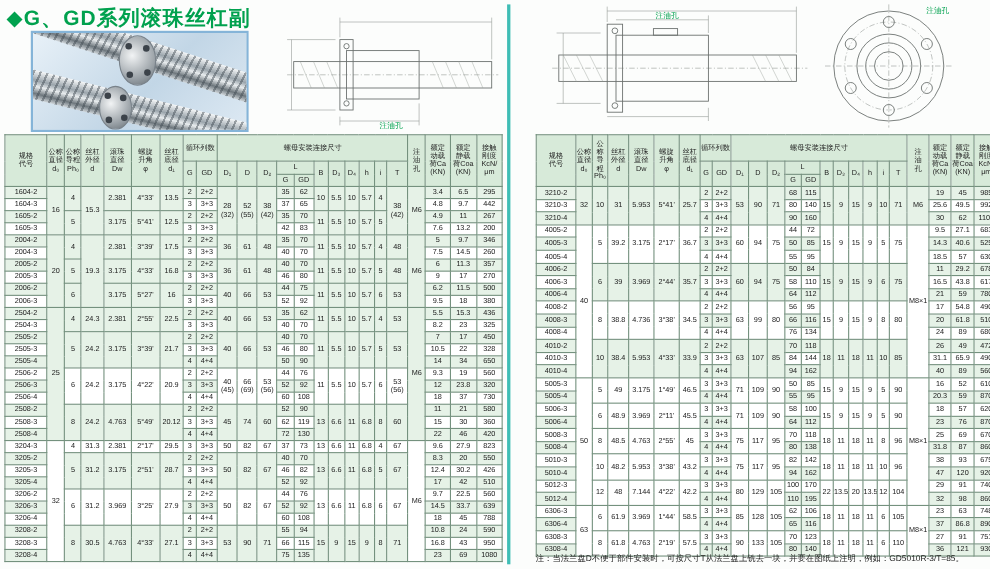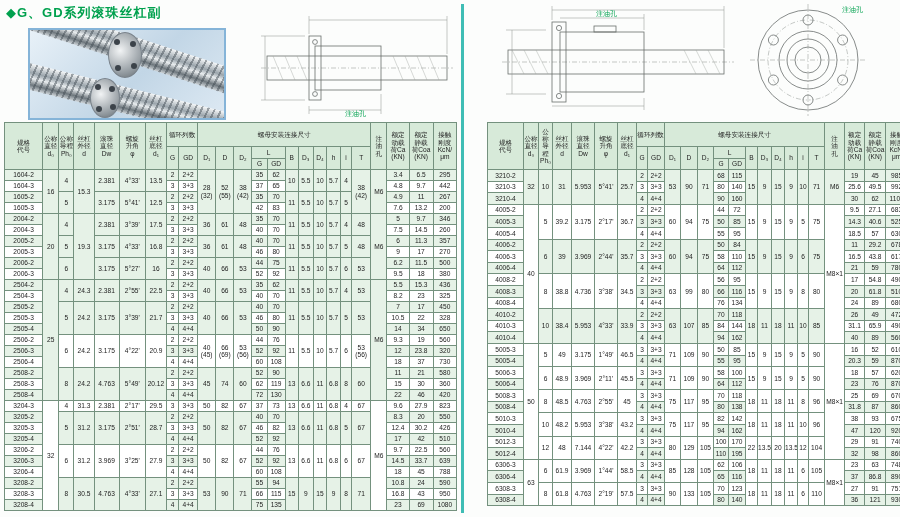--- a/index.html
+++ b/index.html
@@ -1,21 +1,21 @@
 <!DOCTYPE html>
 <html><head>
 <meta charset="utf-8">
 <style>
   * { margin:0; padding:0; box-sizing:border-box; }
   body { width:900px; height:517px; background:#fcfdfc; font-family:"Liberation Sans","DejaVu Sans",sans-serif; position:relative; overflow:hidden; }
   .panel { position:absolute; top:0; height:517px; }
   #panel-left { left:0; width:460px; }
   #panel-right { left:468px; width:432px; }
   .divider { position:absolute; left:461px; top:4px; width:3px; height:509px; background:#3fbdb5; }
-  .page-title { position:absolute; left:6px; top:4px; font-size:13px; font-weight:bold; color:#00a14e; letter-spacing:1px; }
+  .page-title { position:absolute; left:6px; top:4px; font-size:19px; font-weight:bold; color:#00a14e; letter-spacing:1px; }
   .photo { position:absolute; left:28px; top:28px; width:198px; height:92px; border:2px solid #85b4d8; background:linear-gradient(135deg,#e8f1f8 0%,#c2d6e6 55%,#dde9f3 100%); overflow:hidden; }
   .screw-bar { position:absolute; width:260px; height:26px; background:linear-gradient(180deg,#f5f7f8 0%,#9aa4ab 35%,#e9edef 55%,#6e777d 80%,#cfd5d9 100%); border-radius:3px; }
   .screw-thread { position:absolute; width:260px; height:26px; background:repeating-linear-gradient(100deg, rgba(255,255,255,0) 0 4px, rgba(60,70,78,.45) 4px 6px); border-radius:3px; }
   .nut-disc { position:absolute; width:34px; height:46px; background:radial-gradient(circle at 35% 40%,#f2f4f5,#8f979d 70%,#646b70); border-radius:50%; border:1px solid #79828a; }
   .hole { position:absolute; width:6px; height:6px; border-radius:50%; background:#3c434a; }
   svg.drawing { position:absolute; }
   svg .ln { stroke:#6a6f6d; stroke-width:0.8; fill:none; }
   svg .thin { stroke:#8d938f; stroke-width:0.5; fill:none; }
   svg .dash { stroke:#8d938f; stroke-width:0.5; stroke-dasharray:5 2 1 2; fill:none; }
   svg .hatch { stroke:#9aa09b; stroke-width:0.4; }
@@ -687,20 +687,21 @@
           <td>4</td>
           <td>4+4</td>
           <td>80</td>
           <td>140</td>
           <td>36</td>
           <td>121</td>
           <td>930</td>
         </tr>
       </tbody>
   </table>
+  <div class="note">注：当法兰盘D不便于部件安装时，可按尺寸T从法兰盘上铣去一块，并要在图纸上注明，例如：GD5010R-3/T=85。</div>
 </div>
 
 <table class="spec" id="table-left">
   <colgroup>
     <col style="width:38px">
       <col style="width:16px">
       <col style="width:15px">
       <col style="width:20px">
       <col style="width:25px">
     <col style="width:26px">

